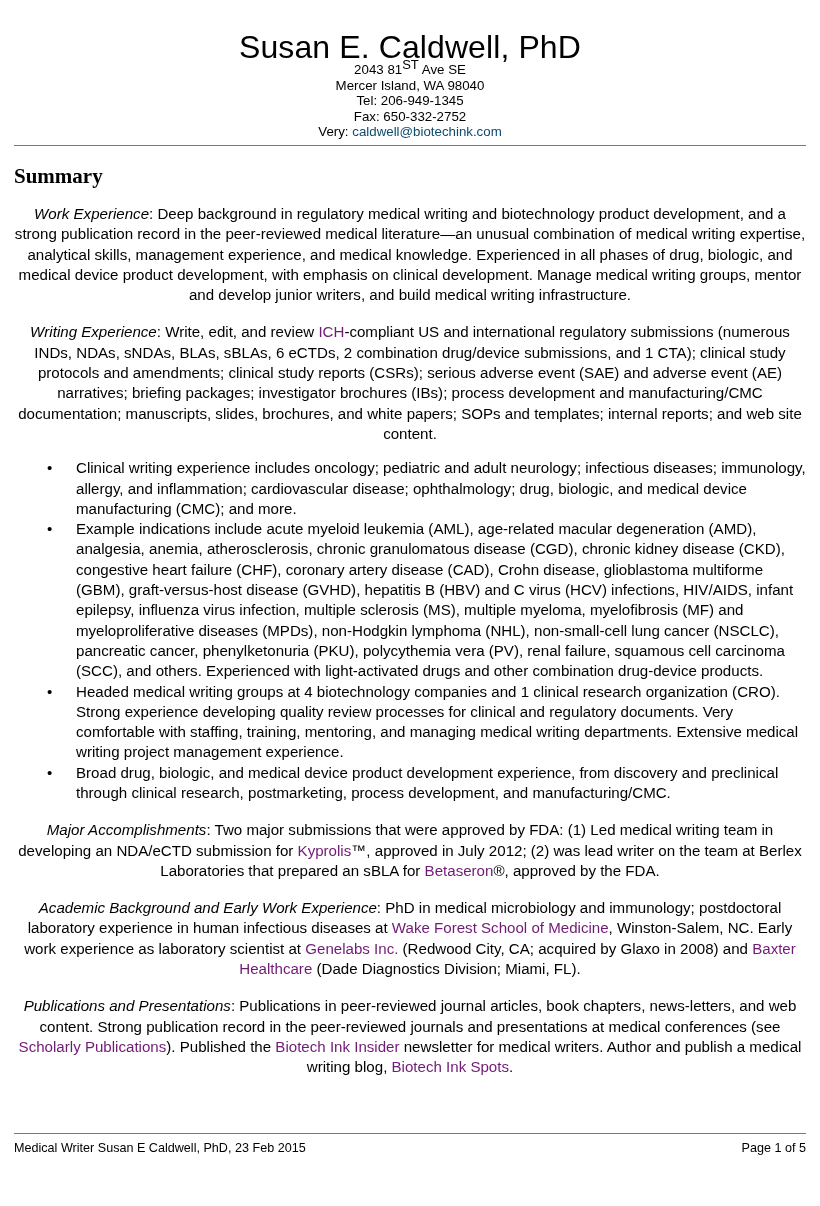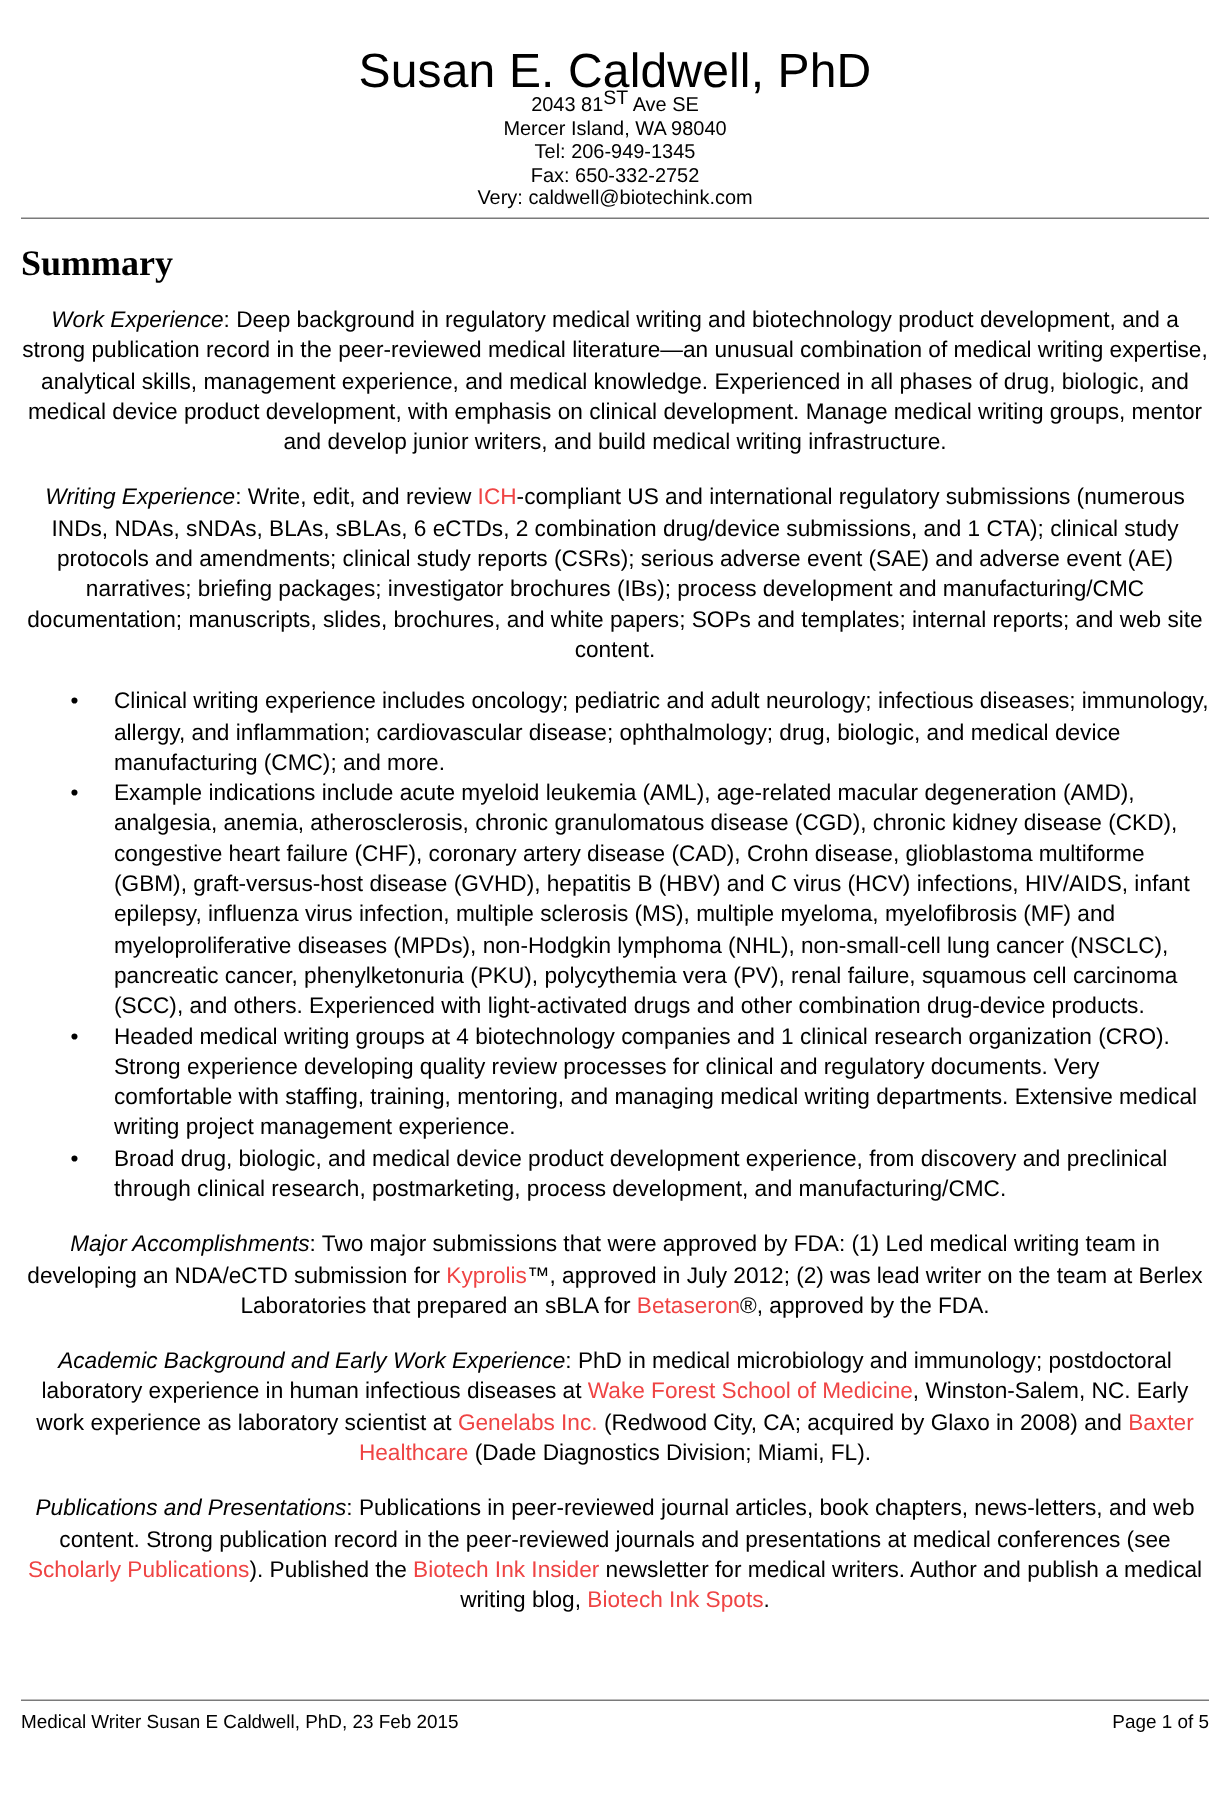--- a/index.html
+++ b/index.html
@@ -40,39 +40,39 @@
     font-size: 13.3px;
     line-height: 15.6px;
     margin: 0;
   }
   .addr-line sup {
     font-size: 13px;
     vertical-align: 5px;
     line-height: 0;
   }
   a, .link {
-    color: #ef4444;
+    color: #701a75;
     text-decoration: none;
   }
-  .email-link { color: #000000; }
+  .email-link { color: #0c4a6e; }
 
   .hrule {
     border: 0;
     border-top: 1.6px solid #7a7a7a;
     margin: 5px 0 0 0;
     width: 100%;
   }
 
   
   .content {
     padding-top: 10px;
   }
   h2.section-heading {
     font-family: "Liberation Serif", serif;
-    font-size: 24px;
+    font-size: 21px;
     font-weight: bold;
     line-height: 22px;
     margin: 9px 0 0 0;
   }
   p.para {
     font-size: 15.1px;
     line-height: 20.3px;
     margin: 17px 0 0 0;
     text-align: center;
   }

